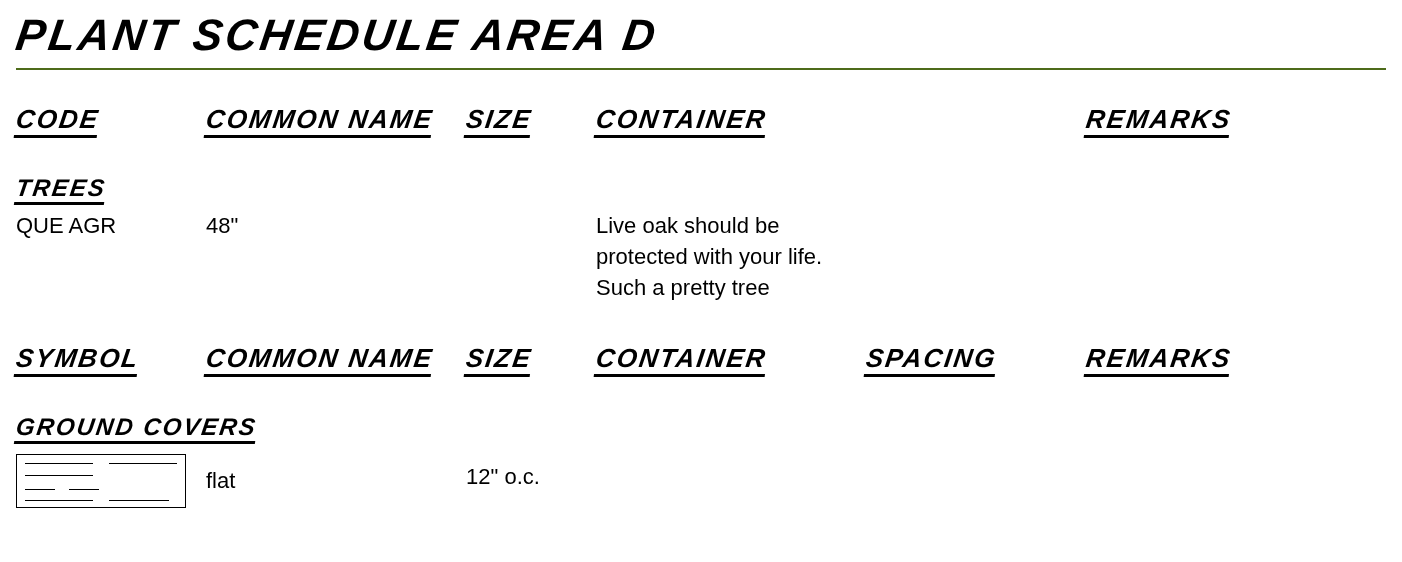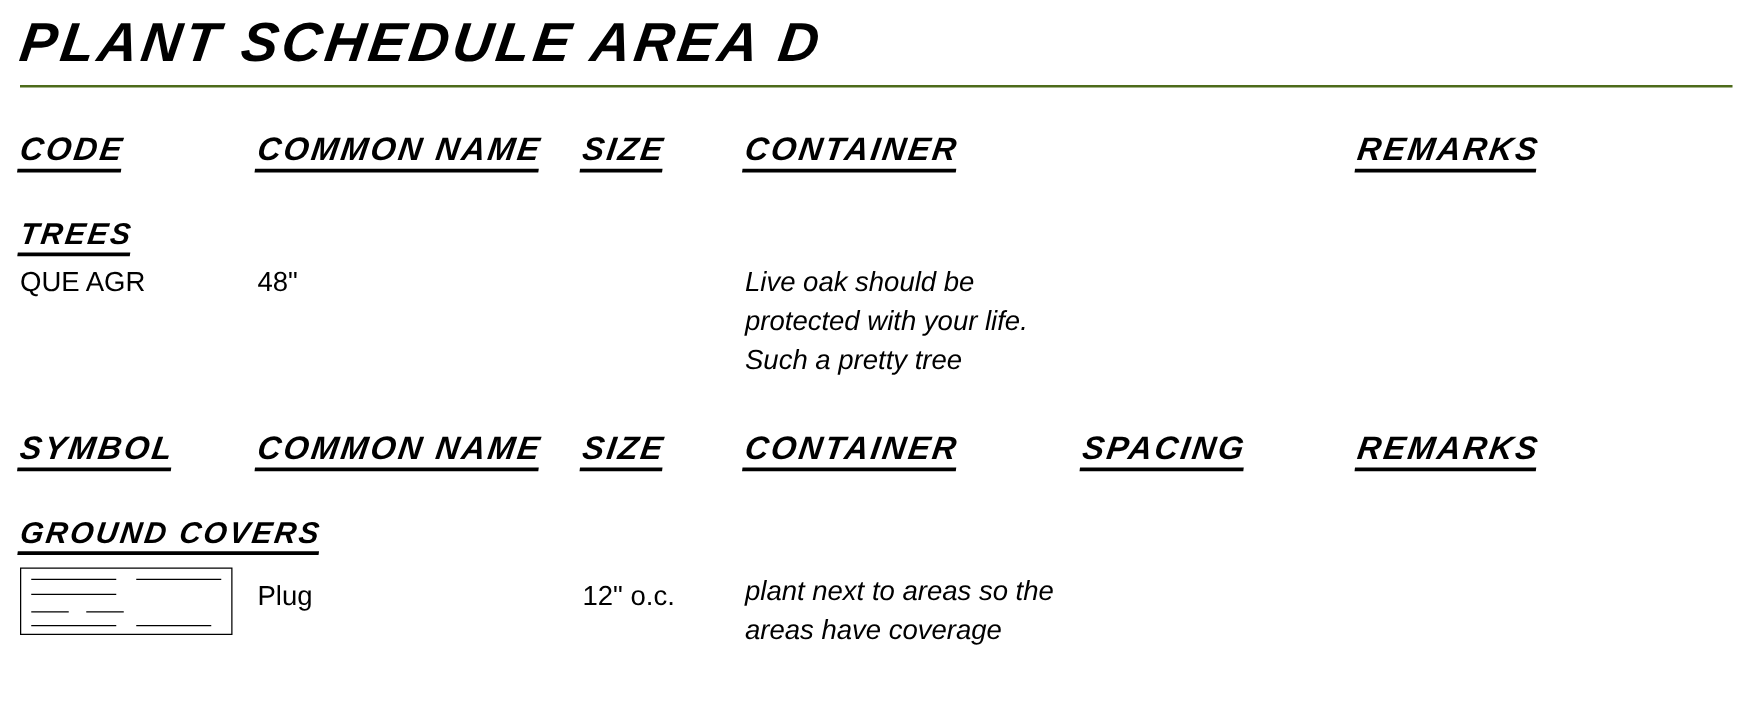--- a/index.html
+++ b/index.html
@@ -59,21 +59,21 @@
     display: grid;
     grid-template-columns: 190px 260px 130px 270px 220px 1fr;
     align-items: start;
     margin-top: 6px;
   }
   .cell {
     font-family: "Comic Sans MS", "Segoe Script", cursive, sans-serif;
     font-size: 22px;
     line-height: 1.4;
   }
-  .remarks { padding-right: 12px; font-style: italic; }
+  .remarks { padding-right: 12px; }
   .section-gap { height: 40px; }
   .symbol-box {
     width: 170px;
     height: 54px;
     border: 1.5px solid #000;
     position: relative;
     margin-top: 2px;
   }
   .hline {
     position: absolute;
@@ -127,16 +127,15 @@
     <div class="symbol-box">
       <div class="hline" style="left:8px; top:8px; width:68px;"></div>
       <div class="hline" style="left:92px; top:8px; width:68px;"></div>
       <div class="hline" style="left:8px; top:20px; width:68px;"></div>
       <div class="hline" style="left:8px; top:34px; width:30px;"></div>
       <div class="hline" style="left:52px; top:34px; width:30px;"></div>
       <div class="hline" style="left:8px; top:45px; width:68px;"></div>
       <div class="hline" style="left:92px; top:45px; width:60px;"></div>
     </div>
   </div>
-  <div class="cell" style="padding-top:10px;">Plug</div>
+  <div class="cell" style="padding-top:14px;">flat</div>
   <div class="cell" style="padding-top:10px;">12" o.c.</div>
-  <div class="cell remarks" style="padding-top:6px;">plant next to areas so the areas have coverage</div>
 </div>
 
 </body></html>

